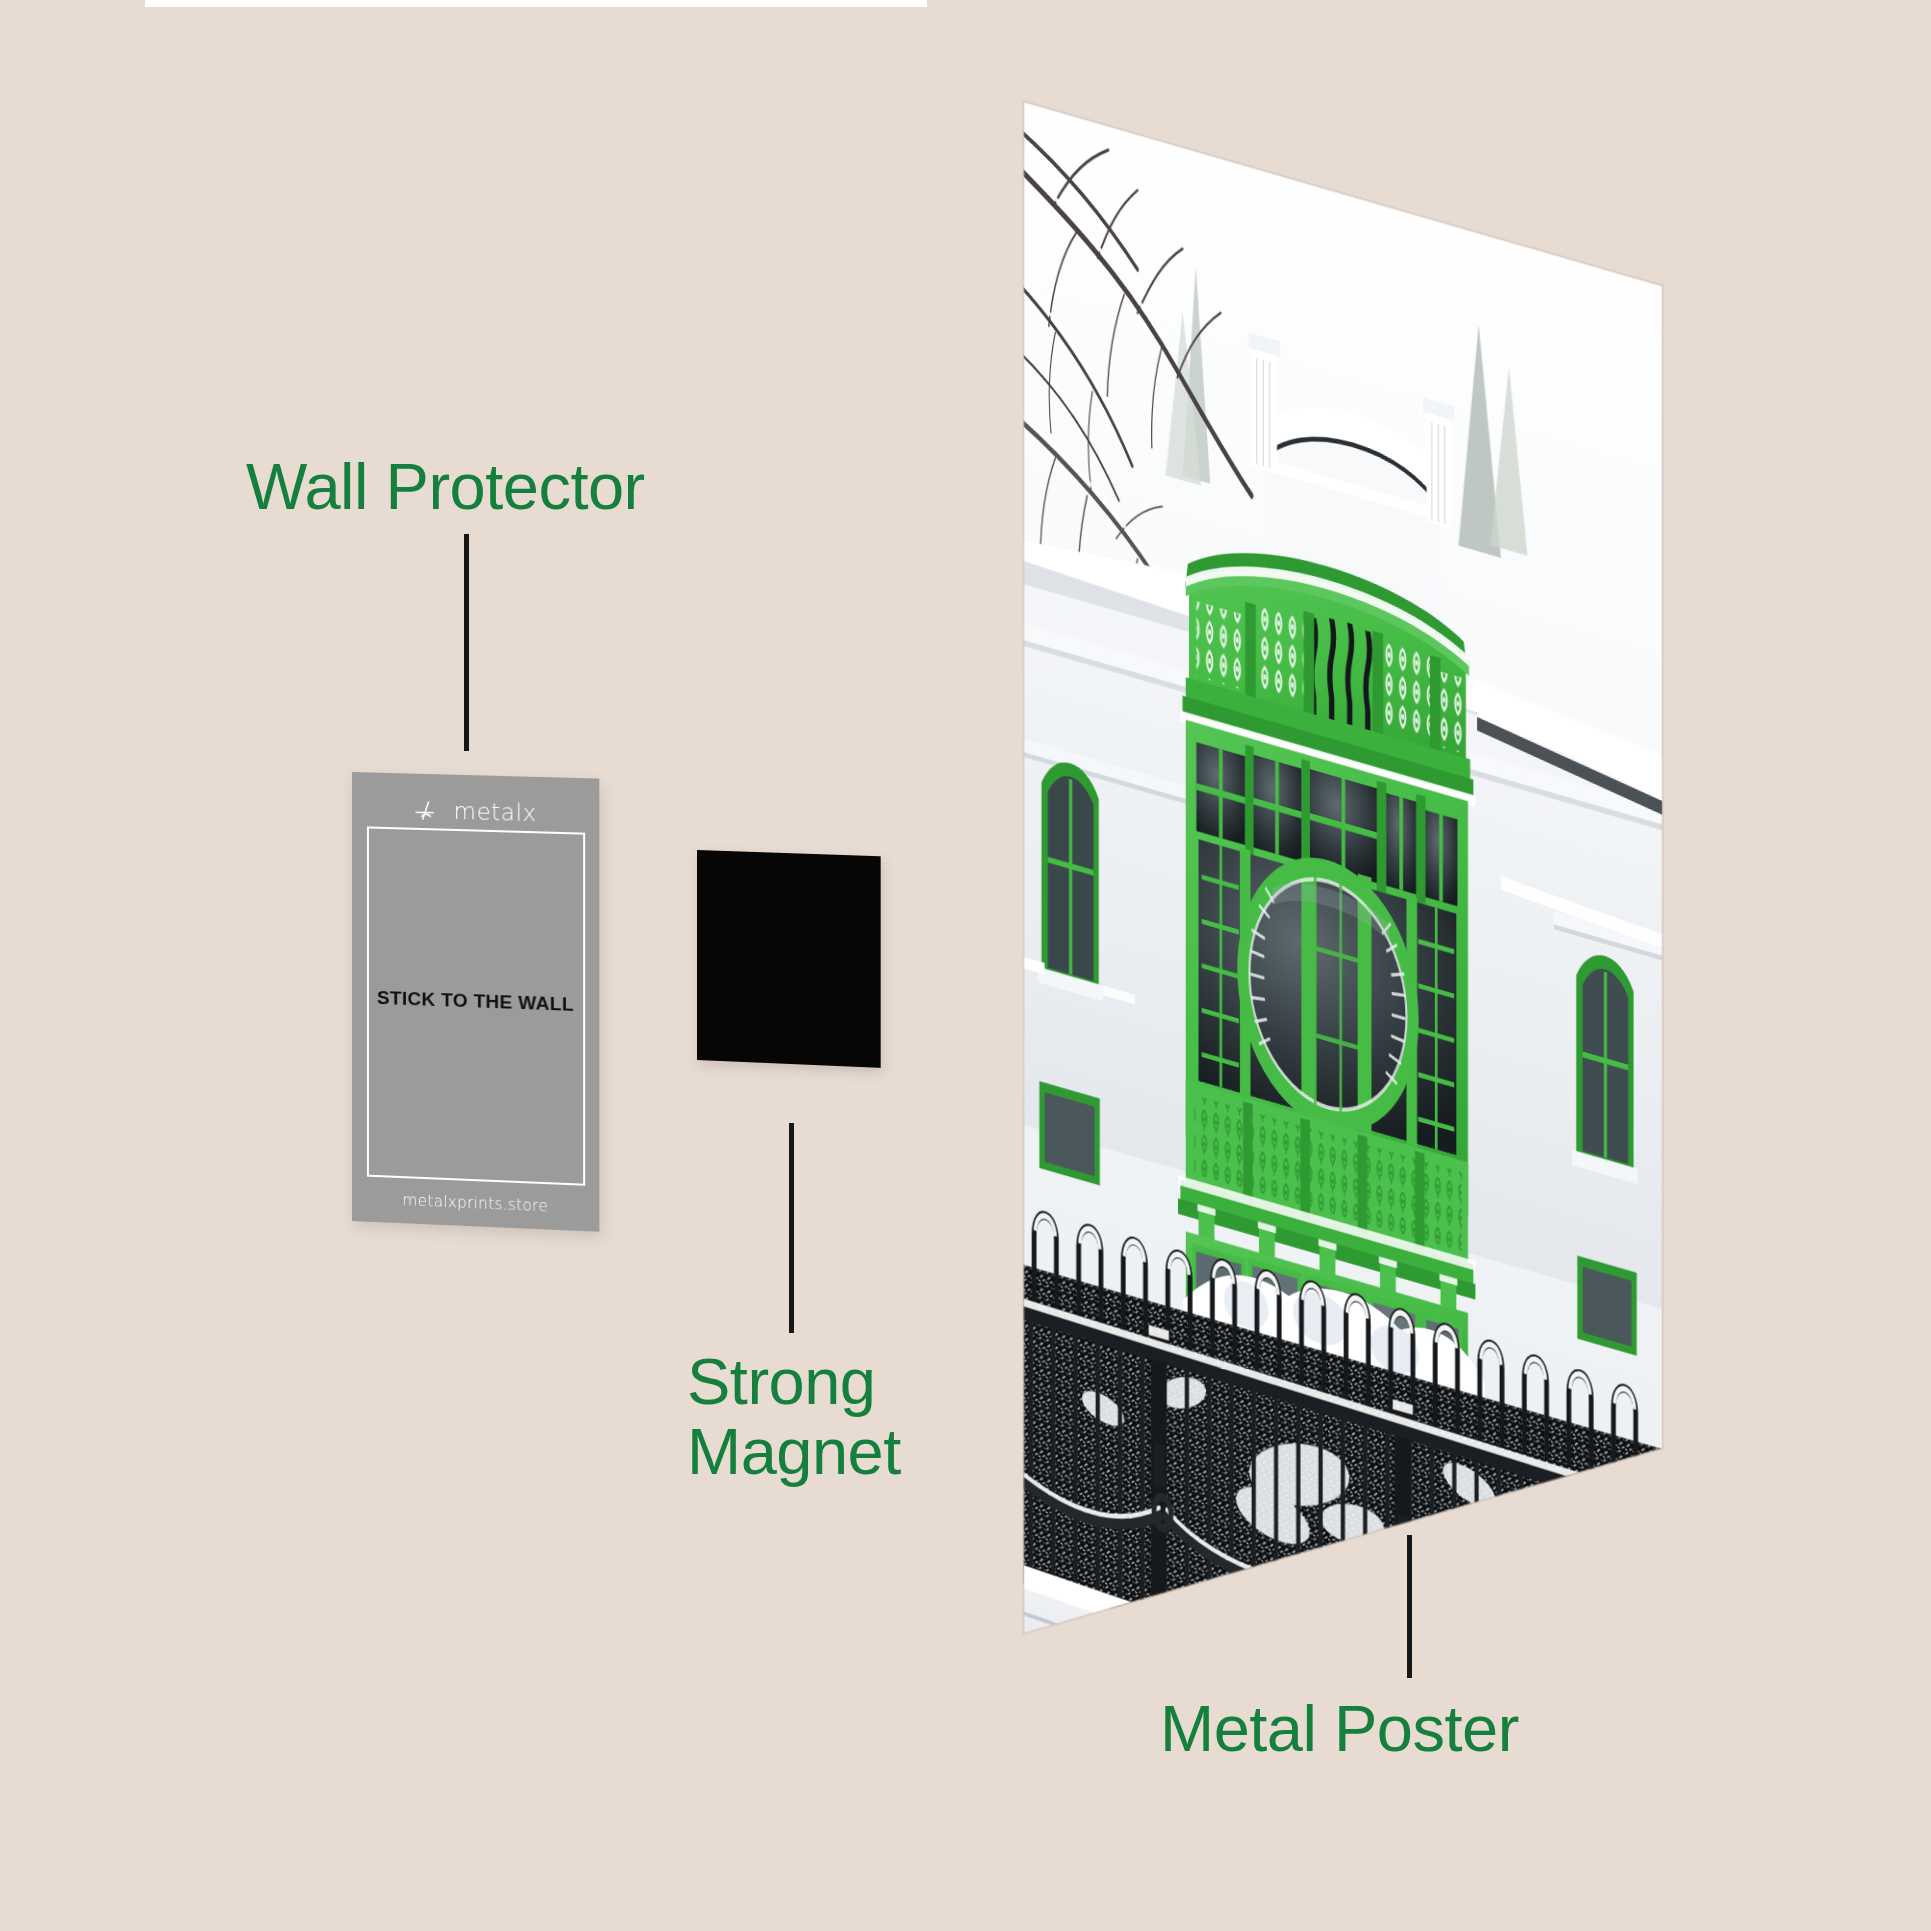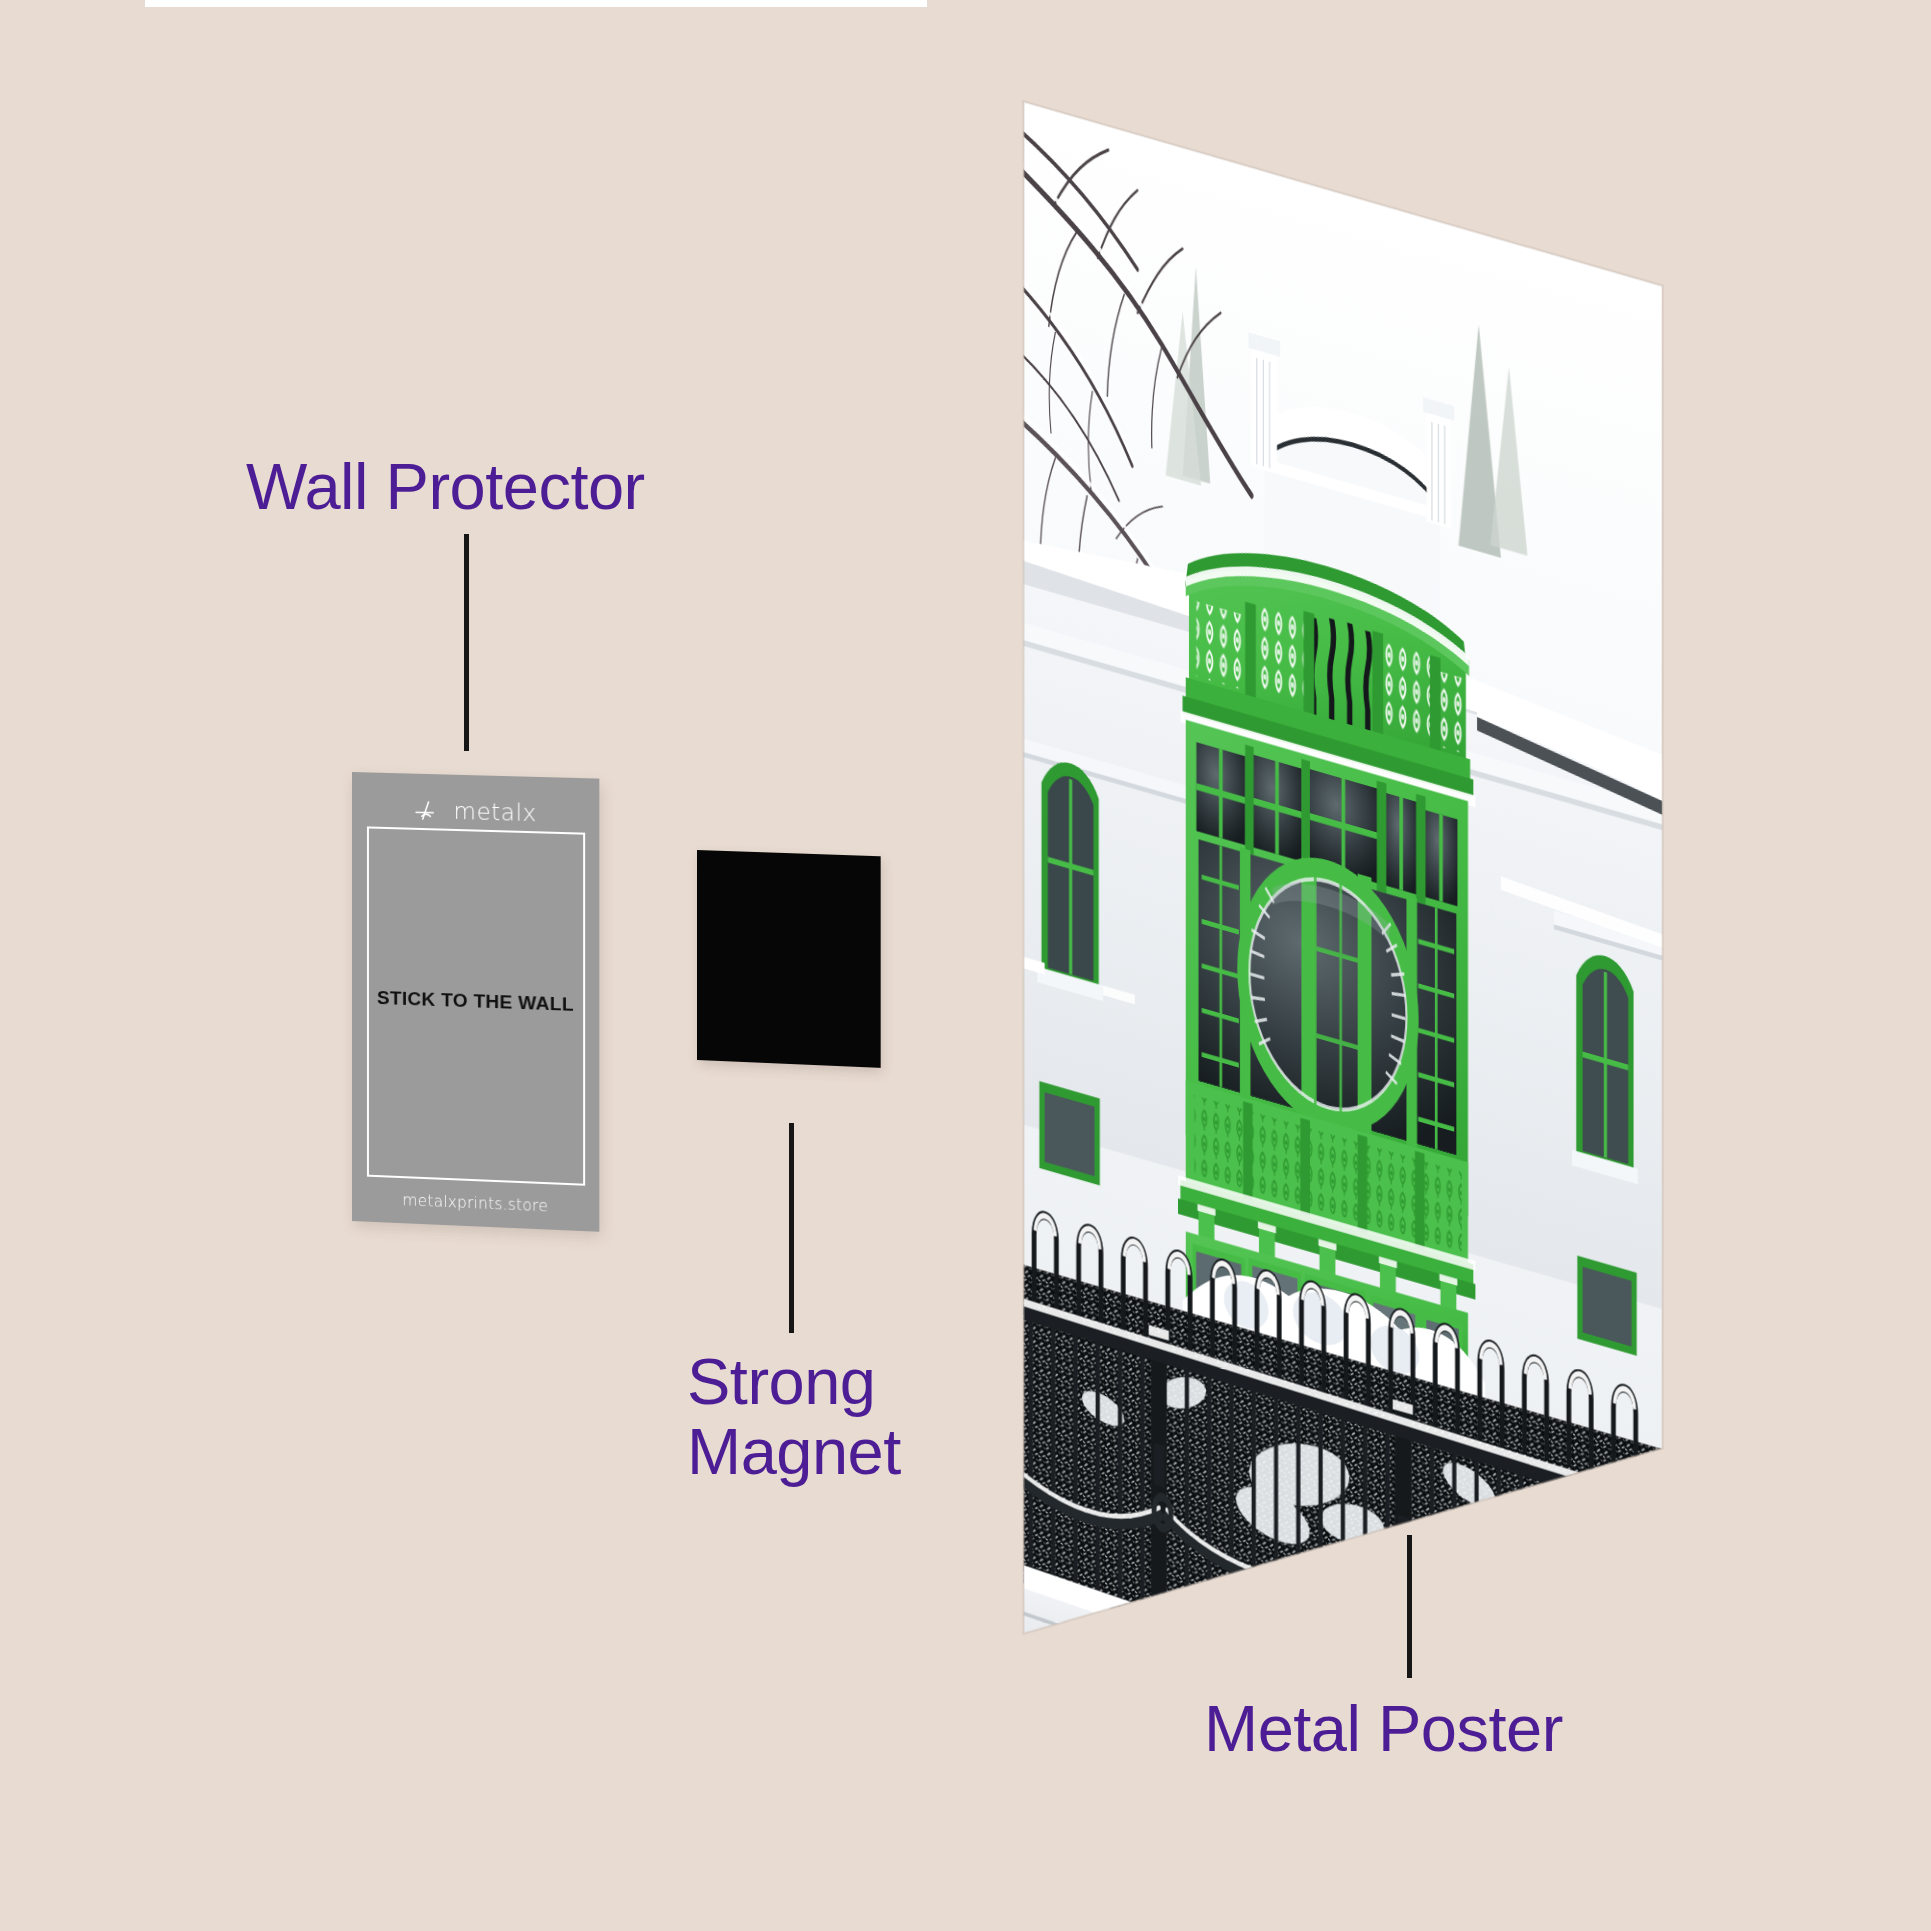--- a/index.html
+++ b/index.html
@@ -11,29 +11,29 @@
     overflow:hidden;
   }
   
   #top-strip{
     position:absolute; left:145px; top:0; width:782px; height:6.8px;
     background:#ffffff;
   }
   
   .callout-label{
     position:absolute;
-    color:#4c1d95;
+    color:#15803d;
     font-weight:400;
     letter-spacing:-0.5px;
     white-space:pre-line;
     line-height:1.08;
   }
   #label-wall-protector{ left:246px; top:452px; font-size:65px; }
   #label-strong-magnet{ left:687px; top:1347px; font-size:65px; text-align:left; width:232px; }
-  #label-metal-poster{ left:1204px; top:1694px; font-size:65px;text-align:center; }
+  #label-metal-poster{ left:1160px; top:1694px; font-size:65px;text-align:center; }
 
   .leader{
     position:absolute; width:4.8px; background:#161616;
   }
   #leader-wall-protector{ left:464px; top:534px; height:217px; }
   #leader-strong-magnet{ left:789px; top:1123px; height:210px; }
   #leader-metal-poster{ left:1407px; top:1535px; height:143px; }
 
   
   #wall-protector-card{

